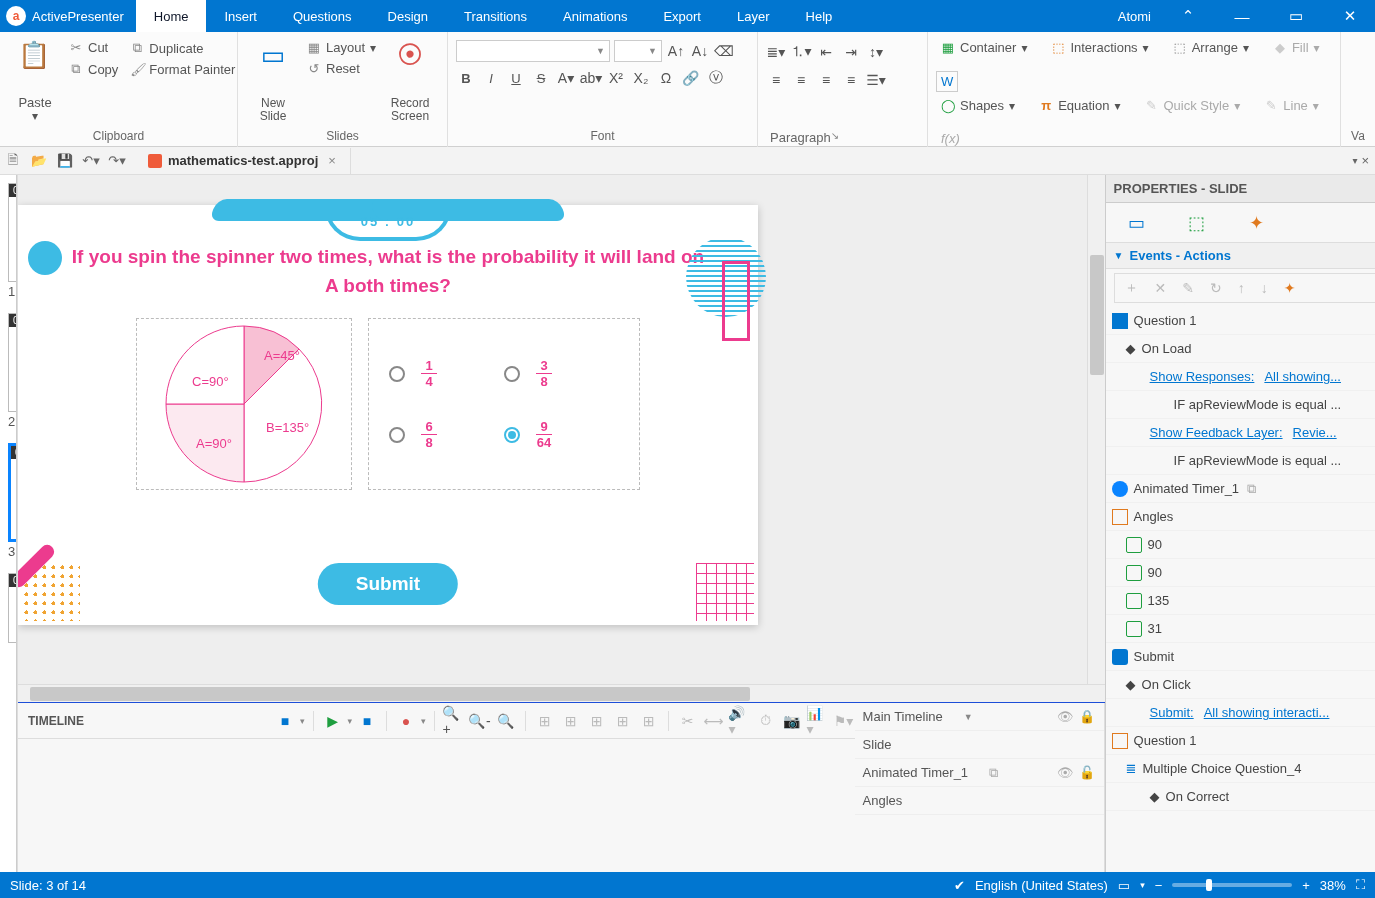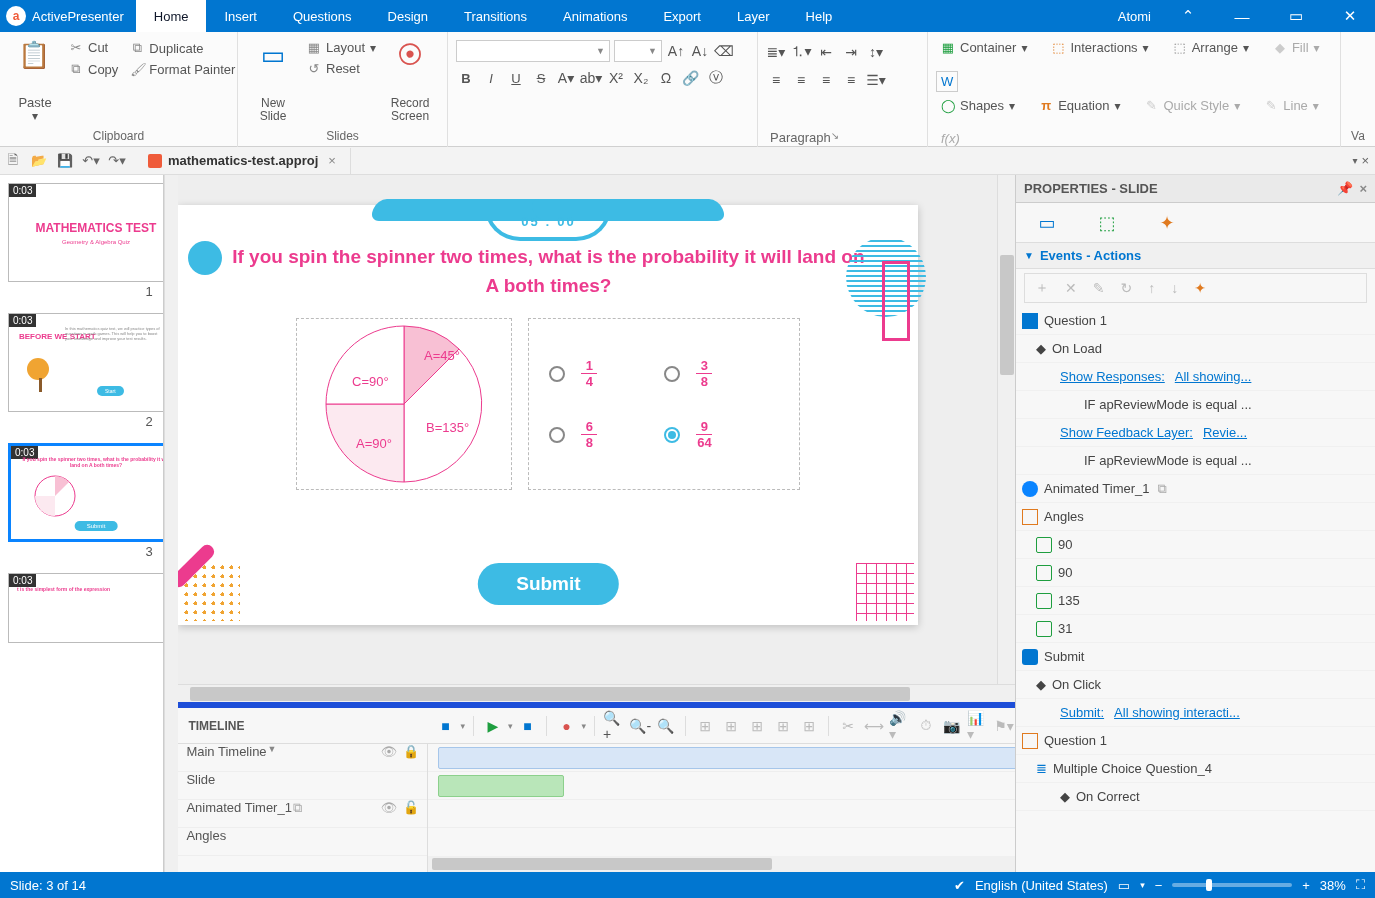--- a/index.html
+++ b/index.html
@@ -64,32 +64,32 @@
 .pie{width:170px;height:170px}
 .optbox{width:272px;height:172px;border:1px dashed #bbb;padding:24px 20px;display:grid;grid-template-columns:1fr 1fr;grid-template-rows:1fr 1fr;align-items:center}
 .opt{display:flex;align-items:center;gap:16px}
 .radio{width:16px;height:16px;border:2px solid #888;border-radius:50%;display:flex;align-items:center;justify-content:center;cursor:pointer}
 .radio.sel{border-color:#3dbbe4}
 .radio.sel::after{content:"";width:8px;height:8px;background:#3dbbe4;border-radius:50%}
 .frac{display:flex;flex-direction:column;align-items:center;color:#ec3b8e;font-weight:bold;font-size:15px;line-height:1}
 .frac .d{border-top:1.5px solid #ec3b8e;padding-top:1px;margin-top:1px;min-width:16px;text-align:center}
 .submitbtn{position:absolute;bottom:20px;left:50%;transform:translateX(-50%);background:#3dbbe4;color:#fff;font-weight:bold;font-size:19px;padding:10px 38px;border-radius:30px;cursor:pointer}
 .deco{position:absolute}
-.timeline{height:170px;background:#f7f7f7;border-top:6px solid #1d4ed8;display:flex;flex-direction:column}
+.timeline{height:170px;background:#f7f7f7;border-top:1px solid #1d4ed8;display:flex;}
 .tlhead{height:36px;border-bottom:1px solid #ddd;display:flex;align-items:center}
 .tltitle{width:250px;font-weight:bold;color:#555;padding-left:10px;font-size:12px}
 .tltools{display:flex;align-items:center;gap:4px;padding-left:6px}
 .tlbtn{width:22px;height:22px;display:flex;align-items:center;justify-content:center;color:#555;cursor:pointer;font-size:14px}
 .tlbtn.green{color:#1e9e3f}
 .tlbtn.blue{color:#0176d0}
 .tlbtn.red{color:#d9534f}
 .tlsep{width:1px;height:20px;background:#ddd;margin:0 4px}
 .tlbody{flex:1;display:flex;overflow:hidden}
 .tlleft{width:250px;border-right:1px solid #ddd;display:flex;flex-direction:column}
-.tlrow{height:28px;display:flex;align-items:flex-start;padding:0 8px;border-bottom:1px solid #eee;color:#555;gap:1px}
+.tlrow{height:28px;display:flex;align-items:center;padding:0 8px;border-bottom:1px solid #eee;color:#555;gap:21px}
 .tlrow .toggles{margin-left:auto;display:flex;gap:6px;color:#aaa}
 .tlrow .ar{color:#888;font-size:9px}
 .tlright{flex:1;position:relative;overflow:hidden}
 .ruler{height:28px;border-bottom:1px solid #eee;display:flex;align-items:flex-end;color:#666;font-size:11px;position:relative}
 .tick{position:absolute;bottom:0}
 .tick .lbl{position:absolute;bottom:10px;transform:translateX(-50%);white-space:nowrap}
 .tick .mark{width:1px;height:6px;background:#888}
 .tracks .trk{height:28px;border-bottom:1px solid #eee;position:relative}
 .bar{position:absolute;top:3px;height:22px;border-radius:2px}
 .bar.bl{background:#d8e6f7;border:1px solid #a6c6ea}
@@ -233,20 +233,21 @@
           </span>
         <span class="ribic">A▾</span>
         <span class="ribic">ab▾</span>
         <span class="ribic">X²</span>
         <span class="ribic">X₂</span>
         <span class="ribic">Ω</span>
         <span class="ribic">🔗</span>
         <span class="ribic">ⓥ</span>
       </div>
     </div>
+    <div class="group-label">Font</div>
   </div>
 
   <div class="group" style="width:170px">
     <div class="group-body" style="flex-direction:column;gap:8px;padding-top:6px">
       <div class="rowic">
         <span class="ribic">≣▾</span>
         <span class="ribic">⒈▾</span>
         <span class="ribic">⇤</span>
         <span class="ribic">⇥</span>
         <span class="ribic">↕▾</span>

